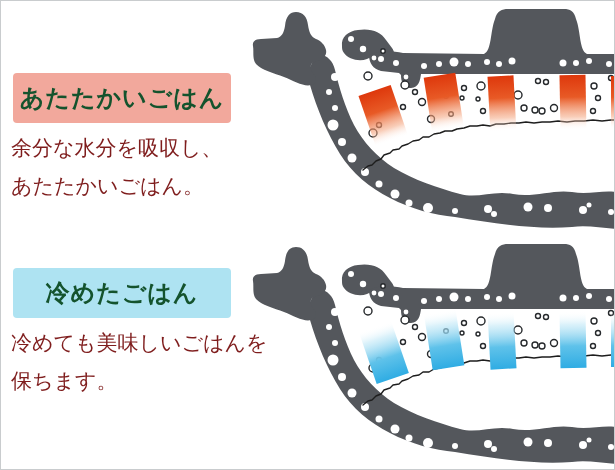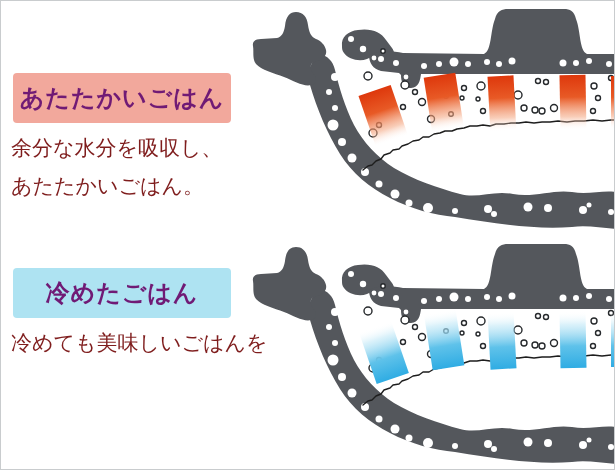--- a/index.html
+++ b/index.html
@@ -9,21 +9,21 @@
     box-sizing:border-box;
     background:#ffffff;
     border:1px solid #c9ccce;
     overflow:hidden;
     font-family:"Liberation Sans","DejaVu Sans",sans-serif;
   }
   .label{
     position:absolute;left:12px;width:218px;height:50px;
     border-radius:4px;
     display:flex;align-items:center;justify-content:center;
-    font-size:24px;font-weight:700;color:#701a75;
+    font-size:24px;font-weight:700;color:#14532d;
     letter-spacing:1px;white-space:nowrap;
   }
   .label-warm{top:72px;}
   .label-cold{top:267px;}
   .desc{
     position:absolute;left:10px;width:228px;
     font-size:21px;line-height:38px;color:#7f1d1d;
     margin:0;font-weight:500;
   }
   .desc-warm{top:128px;}
@@ -173,20 +173,21 @@
     <svg class="vessel-svg vessel-warm" viewBox="0 0 385 235">
       <use href="#vessel-shape"></use>
       <use href="#bars-geom" fill="url(#gradWarm)"></use>
     </svg>
   </section>
 
   <section>
     <div class="label label-cold" style="background: rgb(174, 227, 242);">冷めたごはん</div>
     <p class="desc desc-cold">
       <span>冷めても美味しいごはんを</span>
+      <span>保ちます。</span>
     </p>
     <svg class="vessel-svg vessel-cold" viewBox="0 0 385 235">
       <use href="#vessel-shape"></use>
       <use href="#bars-geom" fill="url(#gradCold)"></use>
     </svg>
   </section>
 
 </div>
 
 </body></html>

